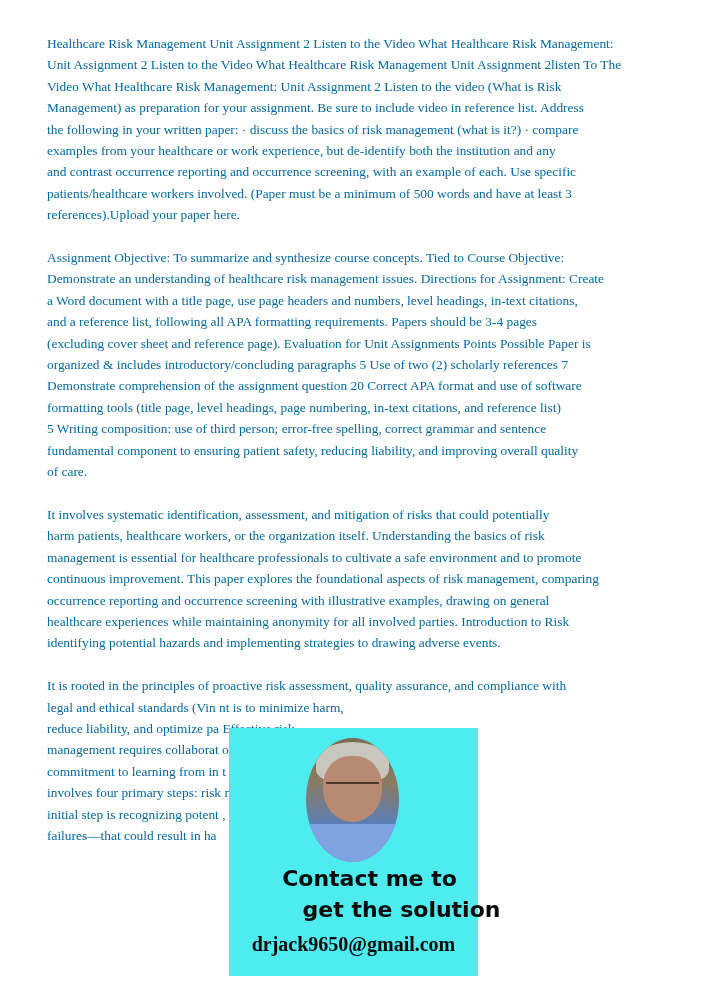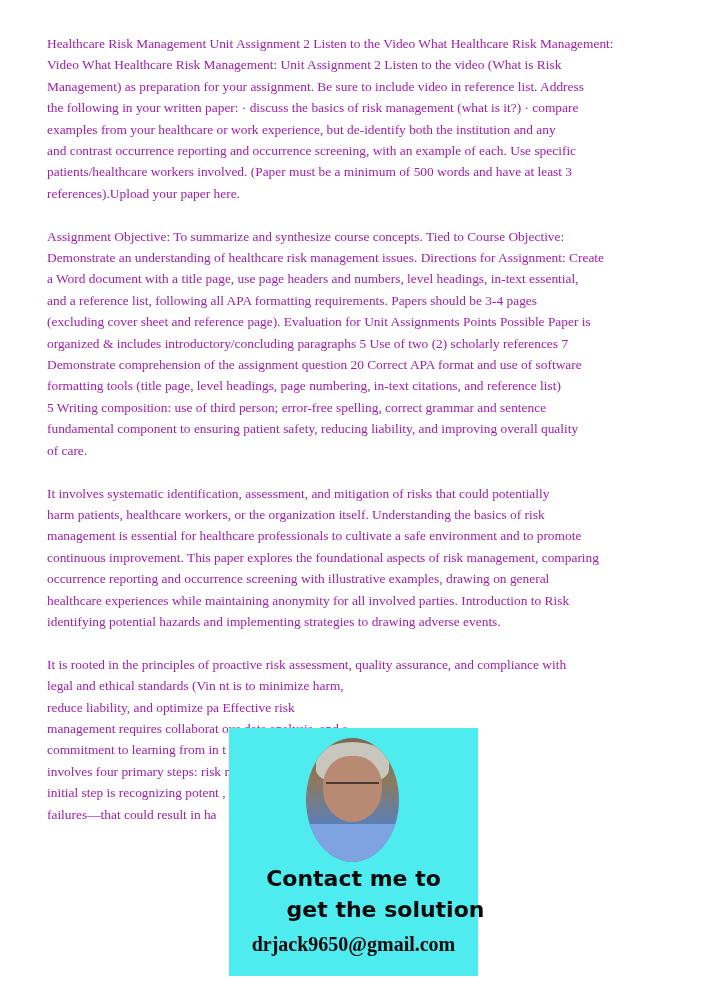--- a/index.html
+++ b/index.html
@@ -1,53 +1,54 @@
 <!DOCTYPE html>
 <html><head>
 <meta charset="utf-8">
 <style>
   html, body { margin:0; padding:0; background:#ffffff; }
   body { width:708px; height:1000px; position:relative; overflow:hidden; }
   .page { position:absolute; left:47px; top:33px; width:630px;
     font-family:"Liberation Serif", "DejaVu Serif", serif; font-size:13.4px;
-    line-height:21.4px; color:#a21caf; }
+    line-height:21.4px; color:#0369a1; }
   .para { margin:0 0 21.4px 0; }
   .line { display:block; white-space:nowrap; }
   .promo { position:absolute; left:229px; top:728px; width:249px; height:248px;
     background:#4eebef; }
   .avatar { position:absolute; left:77px; top:10px; width:93px; height:124px;
     border-radius:50%; overflow:hidden;
     background:linear-gradient(180deg,#7a6a52 0%,#8b7a60 35%,#5a7fb8 70%,#6d94d4 100%); }
   .avatar .hair { position:absolute; left:10px; top:4px; width:73px; height:40px; border-radius:50% 50% 30% 30%; background:#c9c6bd; }
   .avatar .face { position:absolute; left:17px; top:18px; width:59px; height:66px; border-radius:45% 45% 50% 50%; background:#b98a73; }
   .avatar .glasses { position:absolute; left:20px; top:44px; width:53px; height:12px; border-top:2px solid #4a3a30; }
   .avatar .shirt { position:absolute; left:0; top:86px; width:93px; height:40px; background:#7ea3e0; }
   .promo-line { position:absolute; left:0; width:249px; text-align:center; color:#0a0a0a;
-    font-family:"DejaVu Sans", sans-serif; font-weight:bold; font-size:22px; }
+    font-family:"DejaVu Sans", sans-serif; font-weight:bold; font-size:22px;padding-left:16px; }
   .promo-email { position:absolute; left:0; width:249px; text-align:center; color:#0a0a0a;
     font-family:"Liberation Serif", "DejaVu Serif", serif; font-weight:bold; font-size:20px; top:205px; }
 </style>
 </head>
 <body>
 
 <div class="page">
   <p class="para">
     <span class="line">Healthcare Risk Management Unit Assignment 2 Listen to the Video What Healthcare Risk Management:</span>
+    <span class="line">Unit Assignment 2 Listen to the Video What Healthcare Risk Management Unit Assignment 2listen To The</span>
     <span class="line">Video What Healthcare Risk Management: Unit Assignment 2 Listen to the video (What is Risk</span>
     <span class="line">Management) as preparation for your assignment. Be sure to include video in reference list. Address</span>
     <span class="line">the following in your written paper: · discuss the basics of risk management (what is it?) · compare</span>
     <span class="line">examples from your healthcare or work experience, but de-identify both the institution and any</span>
     <span class="line">and contrast occurrence reporting and occurrence screening, with an example of each. Use specific</span>
     <span class="line">patients/healthcare workers involved. (Paper must be a minimum of 500 words and have at least 3</span>
     <span class="line">references).Upload your paper here.</span>
   </p>
   <p class="para">
     <span class="line">Assignment Objective: To summarize and synthesize course concepts. Tied to Course Objective:</span>
     <span class="line">Demonstrate an understanding of healthcare risk management issues. Directions for Assignment: Create</span>
-    <span class="line">a Word document with a title page, use page headers and numbers, level headings, in-text essential,</span>
+    <span class="line">a Word document with a title page, use page headers and numbers, level headings, in-text citations,</span>
     <span class="line">and a reference list, following all APA formatting requirements. Papers should be 3-4 pages</span>
     <span class="line">(excluding cover sheet and reference page). Evaluation for Unit Assignments Points Possible Paper is</span>
     <span class="line">organized &amp; includes introductory/concluding paragraphs 5 Use of two (2) scholarly references 7</span>
     <span class="line">Demonstrate comprehension of the assignment question 20 Correct APA format and use of software</span>
     <span class="line">formatting tools (title page, level headings, page numbering, in-text citations, and reference list)</span>
     <span class="line">5 Writing composition: use of third person; error-free spelling, correct grammar and sentence</span>
     <span class="line">fundamental component to ensuring patient safety, reducing liability, and improving overall quality</span>
     <span class="line">of care.</span>
   </p>
   <p class="para">

